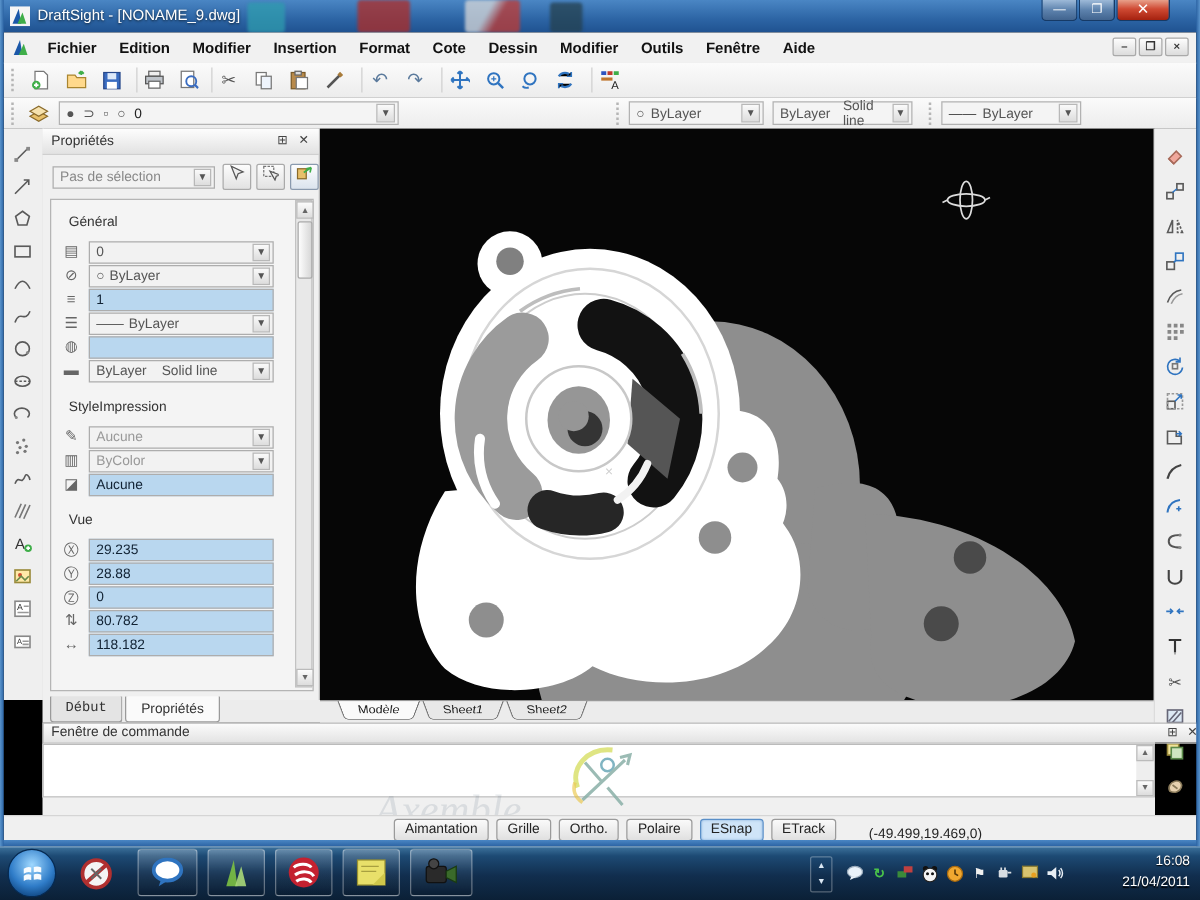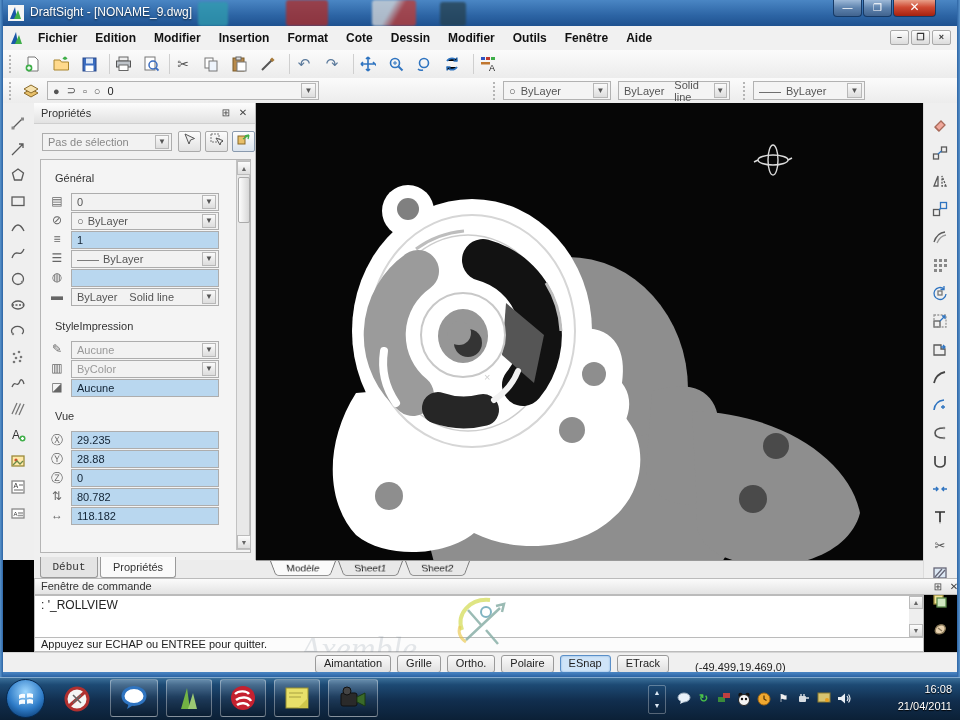--- a/index.html
+++ b/index.html
@@ -668,27 +668,25 @@
     </div>
 </div>
 
 <div id="cmdwin" class="abs">
   <div id="cmd-header" class="abs">
     <span>Fenêtre de commande</span>
     <span class="abs hdr-ico" style="right:20px;top:1px;">⊞</span>
     <span class="abs hdr-ico" style="right:4px;top:1px;">✕</span>
   </div>
   <div id="cmd-body" class="abs">
-    <div style="padding:2px 6px;">: '_ROLLVIEW</div>
     <div class="abs sb" style="right:0;top:0;width:14px;height:41px;border:none;background:#eee;">
       <div class="abs sb-arrow" style="left:0;top:0;width:14px;height:13px;line-height:11px;">▲</div>
       <div class="abs sb-arrow" style="left:0;bottom:0;width:14px;height:13px;line-height:11px;">▼</div>
     </div>
   </div>
-  <div id="cmd-prompt" class="abs">Appuyez sur ECHAP ou ENTREE pour quitter.</div>
 </div>
 
 <svg id="wm-logo" class="abs" width="64" height="62" viewBox="0 0 64 62">
   <path d="M10,38 C4,22 18,6 38,8" fill="none" stroke="#cfd84a" stroke-width="4" opacity=".8"></path>
   <path d="M14,50 C8,46 6,40 8,34" fill="none" stroke="#e8c23a" stroke-width="3" opacity=".7"></path>
   <circle cx="34" cy="20" r="5" fill="none" stroke="#6aa8b8" stroke-width="2"></circle>
   <path d="M14,48 L48,16 m-4,-2 l8,-2 -2,8 M16,18 L30,34 M46,52 L34,38" stroke="#8ab0a8" stroke-width="2.5" fill="none"></path>
 </svg>
 <div id="wm-text" class="abs">Axemble</div>
 

